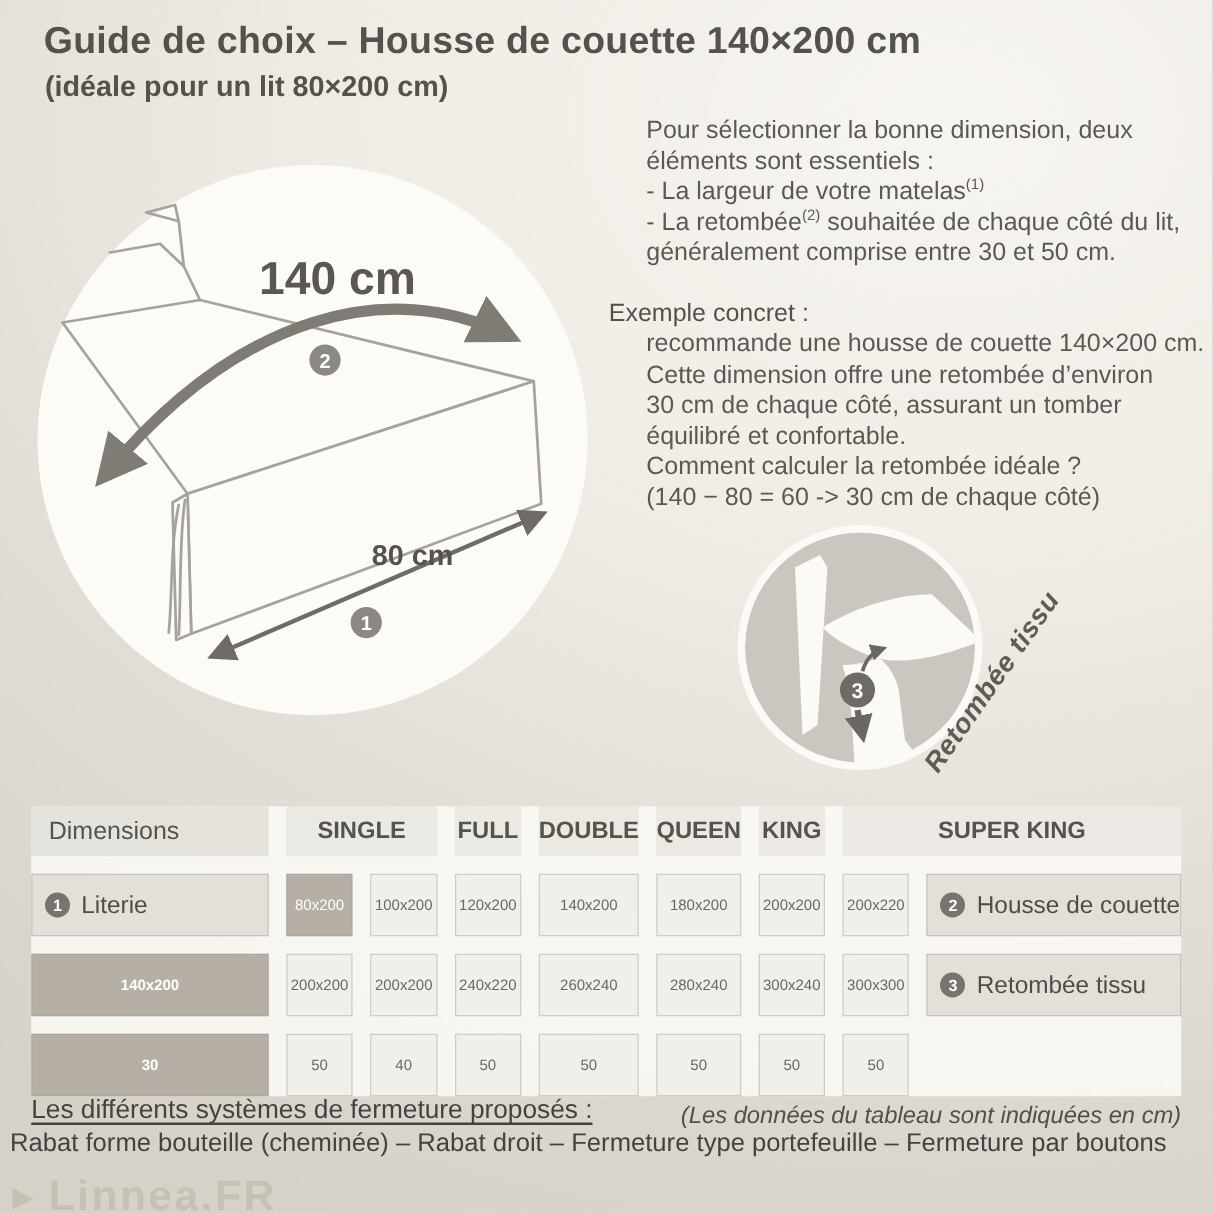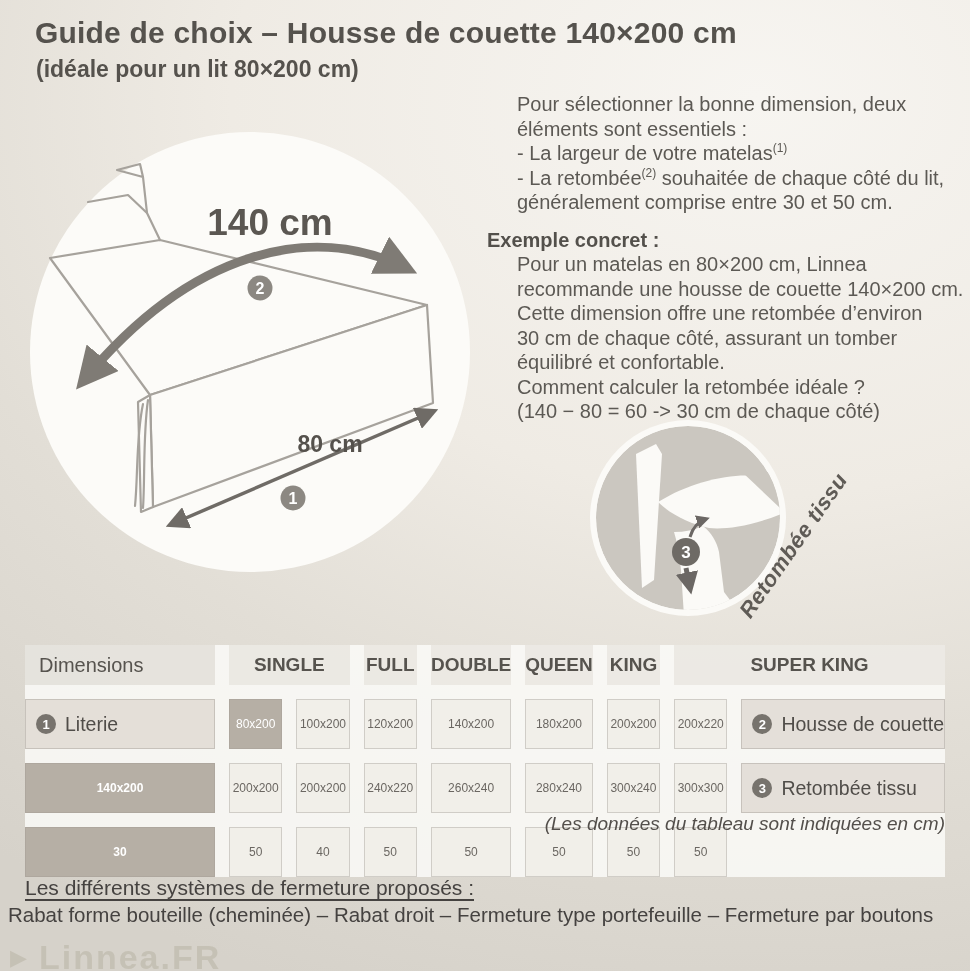--- a/index.html
+++ b/index.html
@@ -8,21 +8,21 @@
     background:#e9e5de;
     background-image:radial-gradient(ellipse 1250px 950px at 78% 10%, #f7f5f1 0%, #efebe4 42%, #e2ded6 68%, #d6d2ca 100%);
     font-family:"Liberation Sans","DejaVu Sans",sans-serif;color:#57544f;
   }
   .title{position:absolute;left:35px;top:16px;font-size:30px;font-weight:bold;color:#55524d;letter-spacing:.2px;white-space:nowrap;}
   .subtitle{position:absolute;left:36px;top:56px;font-size:23px;font-weight:bold;color:#55524d;white-space:nowrap;}
 
   .intro{position:absolute;left:487px;top:92px;width:474px;font-size:20px;line-height:24.5px;color:#5c5954;}
   .intro .line{white-space:nowrap;margin-left:30px;}
   .sup{font-size:12px;vertical-align:super;line-height:0;}
-  .example-heading{font-weight:bold;margin-top:13px;color:#53504b;}
+  .example-heading{font-weight:normal;margin-top:24px;color:#53504b;}
 
   .circle-big{position:absolute;left:30px;top:132px;width:440px;height:440px;border-radius:50%;background:#fcfbf8;}
   .circle-small{position:absolute;left:590px;top:420px;width:196px;height:196px;border-radius:50%;background:#fbfaf7;}
   .drop-label{
     position:absolute;left:734px;top:608px;font-size:22px;font-weight:bold;font-style:italic;
     color:#5f5b56;transform:rotate(-55deg);transform-origin:0 0;white-space:nowrap;letter-spacing:.5px;
   }
 
   .dim-table{
     position:absolute;left:25px;top:645px;width:920px;
@@ -35,21 +35,21 @@
   .th-dim{justify-content:flex-start;padding-left:14px;font-weight:normal;font-size:20px;background:rgba(219,215,207,.6);}
   .td{display:flex;align-items:center;justify-content:center;font-size:12px;color:#6b6762;
       background:rgba(240,238,232,.92);border:1px solid rgba(140,135,128,.32);box-sizing:border-box;}
   .td-label{justify-content:flex-start;padding-left:10px;gap:9px;background:rgba(224,219,211,.85);
       font-size:19.5px;color:#504d49;white-space:nowrap;}
   .td.hl{background:#b6afa5;border-color:rgba(140,135,128,.18);color:#fff;}
   .td.hl.hlb{font-weight:bold;}
   .tbadge{flex:0 0 20px;width:20px;height:20px;border-radius:50%;background:#77736d;color:#fff;
       font-size:13px;font-weight:bold;display:flex;align-items:center;justify-content:center;}
 
-  .table-note{position:absolute;right:25px;top:813px;font-size:19px;font-style:italic;color:#534f4b;white-space:nowrap;}
+  .table-note{position:absolute;right:25px;top:882px;font-size:19px;font-style:italic;color:#534f4b;white-space:nowrap;}
   .closures-h{position:absolute;left:25px;top:876px;font-size:21px;color:#454240;
       text-decoration:underline;text-underline-offset:4px;white-space:nowrap;}
   .closures-line{position:absolute;left:8px;top:903px;font-size:20.5px;color:#454240;white-space:nowrap;}
   .watermark{position:absolute;left:10px;top:938px;font-size:34px;font-weight:bold;color:#aea896;
       opacity:.4;letter-spacing:2px;display:flex;align-items:center;gap:10px;white-space:nowrap;}
   .watermark .tri{font-size:22px;}
 </style>
 </head>
 <body>
 
@@ -93,21 +93,20 @@
   </div>
 
   <div class="intro">
     <div class="line">Pour sélectionner la bonne dimension, deux</div>
     <div class="line">éléments sont essentiels :</div>
     <div class="line"><span>- La largeur de votre matelas</span><span class="sup">(1)</span></div>
     <div class="line"><span>- La retombée</span><span class="sup">(2)</span><span> souhaitée de chaque côté du lit,</span></div>
     <div class="line">généralement comprise entre 30 et 50 cm.</div>
 
     <div class="example-heading">Exemple concret :</div>
-    <div class="line">Pour un matelas en 80×200 cm, Linnea</div>
     <div class="line">recommande une housse de couette 140×200 cm.</div>
     <div class="line">Cette dimension offre une retombée d’environ</div>
     <div class="line">30 cm de chaque côté, assurant un tomber</div>
     <div class="line">équilibré et confortable.</div>
     <div class="line">Comment calculer la retombée idéale ?</div>
     <div class="line">(140 − 80 = 60 -&gt; 30 cm de chaque côté)</div>
   </div>
 
   <div class="circle-small">
     <svg width="196" height="196" viewBox="0 0 196 196">

